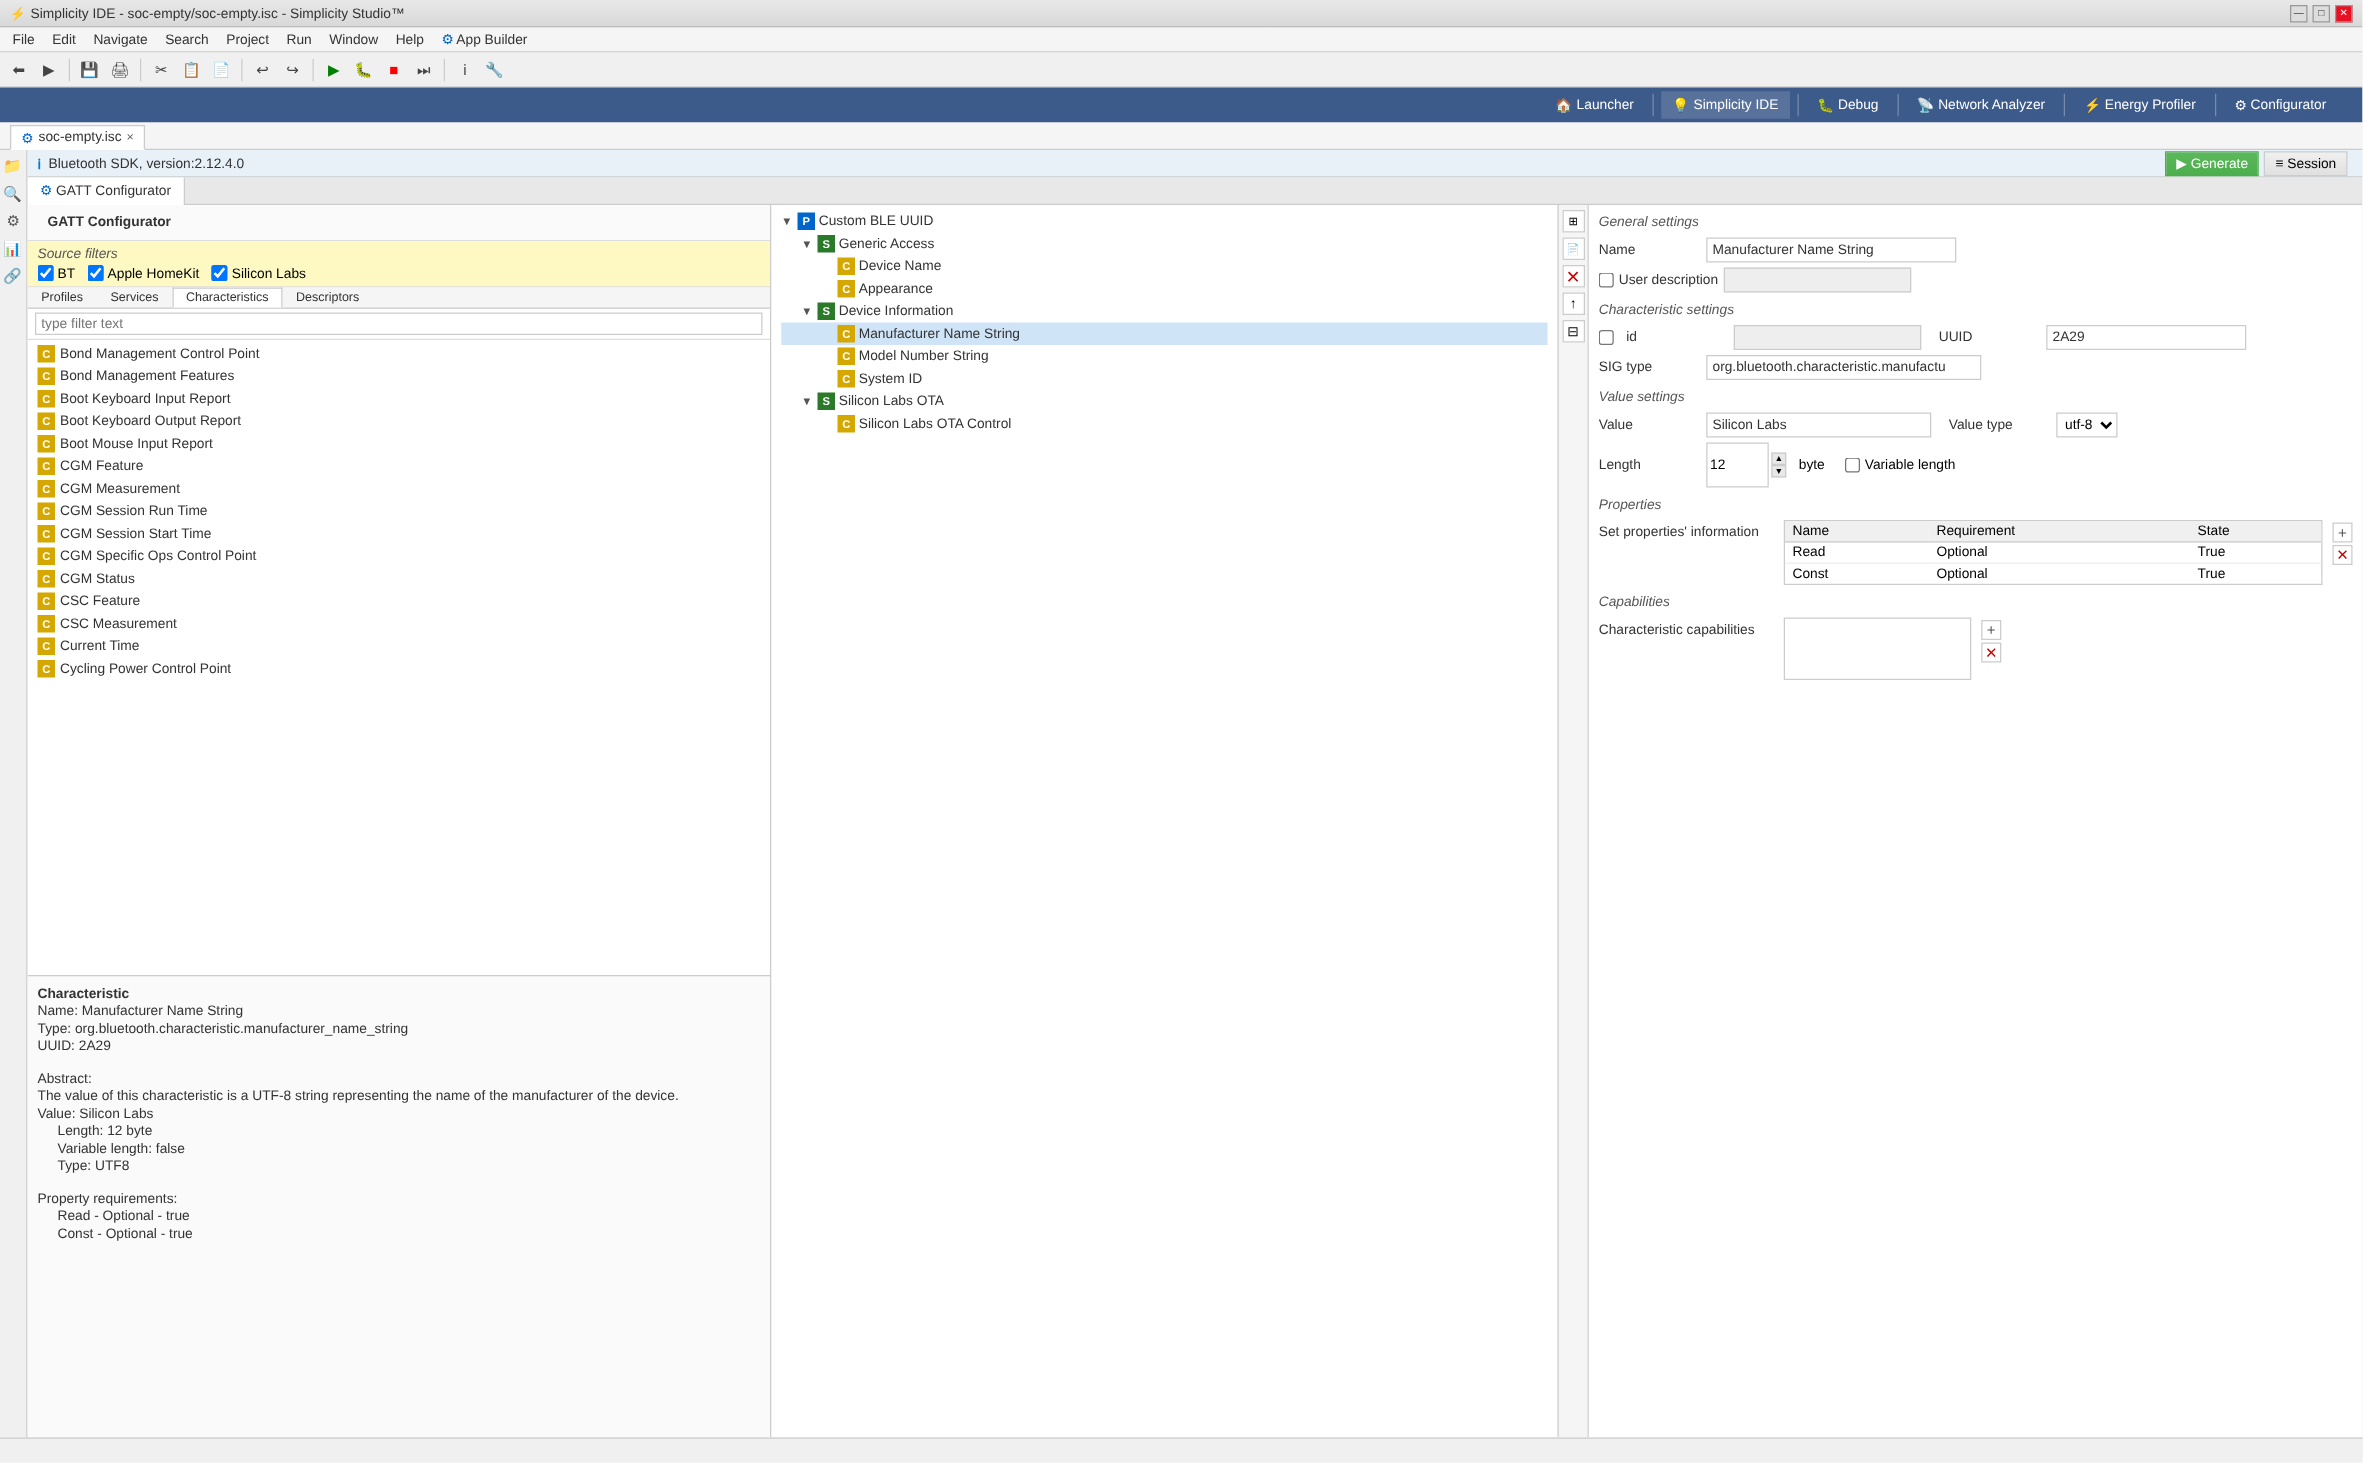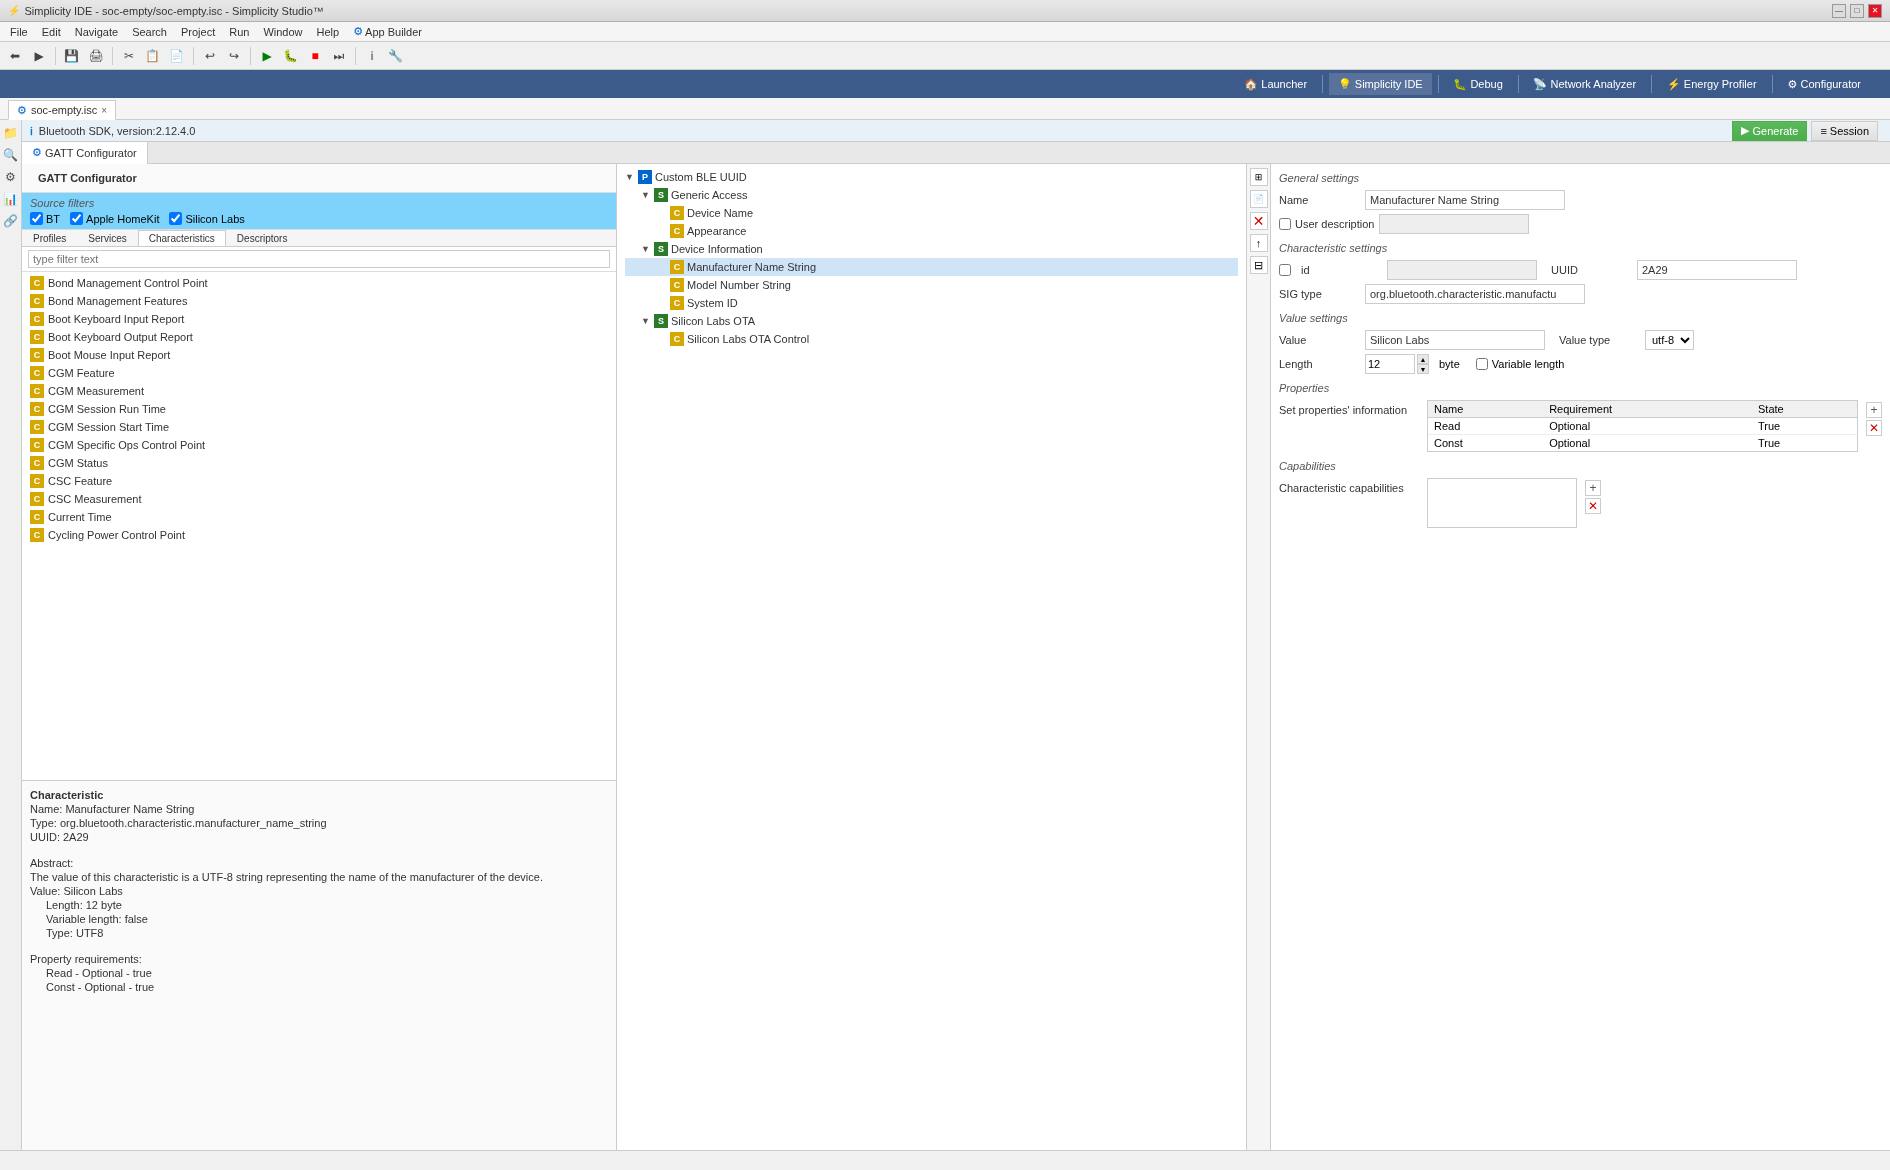--- a/index.html
+++ b/index.html
@@ -202,21 +202,21 @@
     .panel-header {
       font-size: 11px;
       font-weight: bold;
       color: #333;
       padding: 4px 8px;
     }
 
     .source-filters {
       padding: 4px 8px;
       border-bottom: 1px solid #ddd;
-      background: #7dd3fc;
+      background: #fef9c3;
     }
     .source-filters-label { font-size: 11px; font-style: italic; color: #555; margin-bottom: 3px; }
     .checkboxes { display: flex; gap: 10px; align-items: center; }
     .checkbox-item { display: flex; align-items: flex-end; gap: 3px; font-size: 11px; cursor: pointer; }
 
     .nav-tabs {
       display: flex;
       border-bottom: 1px solid #ccc;
       background: #f5f5f5;
     }
@@ -393,21 +393,21 @@
     }
 
     
     .length-input-wrap {
       display: flex;
       align-items: center;
       gap: 2px;
     }
     .length-input {
       width: 50px;
-      height: 20px;
+      height: 36px;
       border: 1px solid #ccc;
       padding: 0 2px;
       font-size: 11px;
     }
     .spin-btns {
       display: flex;
       flex-direction: column;
     }
     .spin-btn {
       width: 12px;

